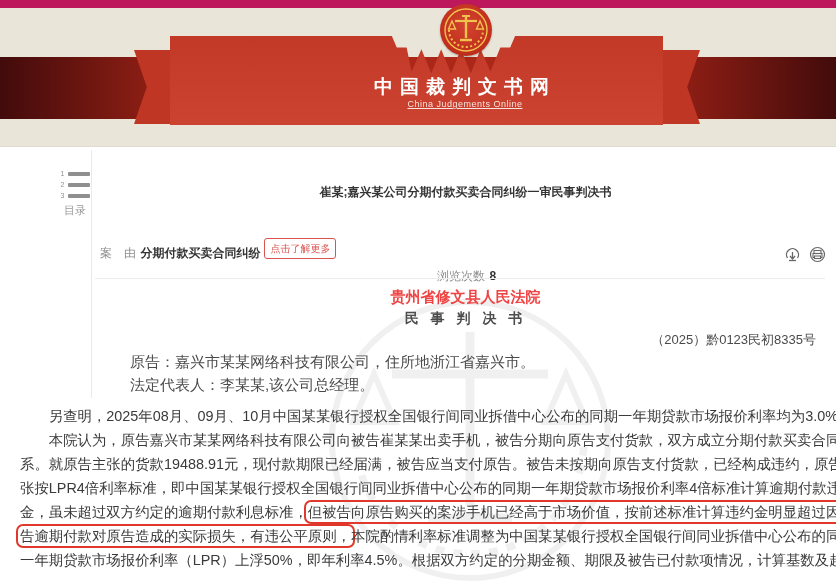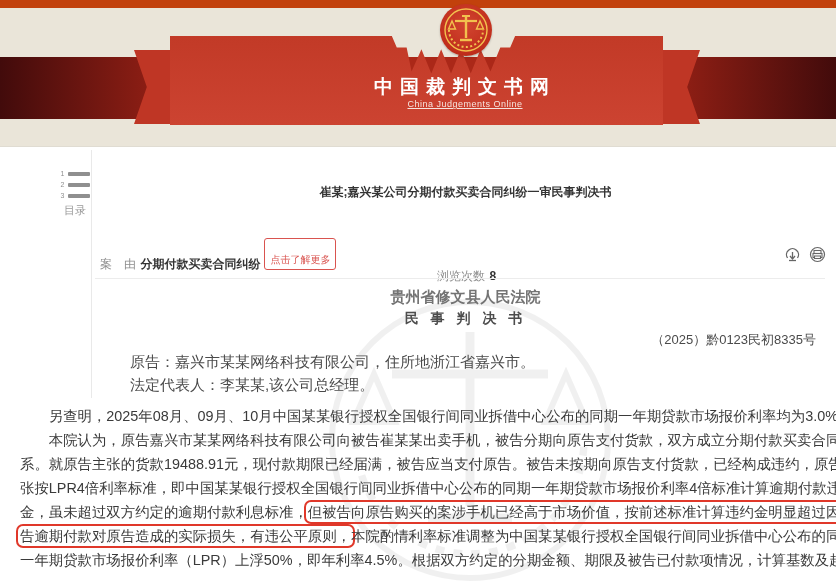--- a/index.html
+++ b/index.html
@@ -2,21 +2,21 @@
 <html><head>
 <meta charset="utf-8">
 <style>
   * { margin:0; padding:0; box-sizing:border-box; }
   html,body { background:#fff; }
   .screen {
     position:relative; width:836px; height:588px; overflow:hidden;
     font-family:"Liberation Sans","DejaVu Sans",sans-serif; background:#fff;
   }
   
-  .site-header { position:absolute; left:0; top:0; width:836px; height:147px; background:#c2410c; }
+  .site-header { position:absolute; left:0; top:0; width:836px; height:147px; background:#be185d; }
   .header-beige { position:absolute; left:0; top:8px; width:836px; height:139px;
     background:#eae5d9; border-bottom:1px solid #e0dcd2; }
   .ribbon-band { position:absolute; left:0; top:57px; width:836px; height:62px;
     background:linear-gradient(90deg,#420b0b 0%,#8d1e14 18%,#ab2818 34%,#ab2818 66%,#8d1e14 82%,#420b0b 100%); }
   .ribbon-tail { position:absolute; top:50px; width:40px; height:74px; background:#bf3625; }
   .ribbon-tail.left  { left:134px; clip-path:polygon(0 0,100% 0,100% 100%,0 100%,32% 50%); }
   .ribbon-tail.right { left:660px; clip-path:polygon(0 0,100% 0,68% 50%,100% 100%,0 100%); }
   .ribbon-panel { position:absolute; left:170px; top:36px; width:493px; height:89px;
     background:linear-gradient(180deg,#c23a27 0%,#cc4331 100%);
     clip-path:polygon(0 0,45% 0,46% 13%,48% 13%,49% 40%,51% 15%,53% 42%,55% 15%,57% 42%,59% 15%,61% 42%,63% 15%,65% 40%,67% 13%,69% 13%,70% 0,100% 0,100% 100%,0 100%);
@@ -40,26 +40,26 @@
   .doc-title { position:absolute; left:95px; top:184px; width:741px; text-align:center;
     font-size:12px; font-weight:bold; color:#333; }
   .meta-label { color:#8e8e8e; font-size:12px; }
   .meta-value { color:#333; font-size:12px; font-weight:bold; }
   .meta-row1-left  { position:absolute; left:100px; top:243px; white-space:nowrap; }
   .meta-row1-right { position:absolute; left:437px; top:243px; white-space:nowrap; }
   .meta-row2-left  { position:absolute; left:100px; top:266px; white-space:nowrap; }
   .meta-row2-right { position:absolute; left:437px; top:266px; white-space:nowrap; }
   .more-badge { display:inline-block; margin-left:4px; position:relative; top:-5px;
     border:1px solid #d9534f; color:#d9534f; background:#fff;
-    font-size:10px; font-weight:normal; padding:14px 5px 2px; border-radius:3px; cursor:pointer; }
+    font-size:10px; font-weight:normal; padding:3px 5px 2px; border-radius:3px; cursor:pointer; }
   .tool-icons { position:absolute; left:784px; top:246px; display:flex; gap:8px; }
   .tool-icons svg { cursor:pointer; }
   .meta-divider { position:absolute; left:95px; top:278px; width:730px; height:1px; background:#ececec; }
   .court-name { position:absolute; left:95px; top:288px; width:741px; text-align:center;
-    font-size:15px; color:#737373; font-weight:bold; }
+    font-size:15px; color:#ef4444; font-weight:bold; }
   .doc-type { position:absolute; left:95px; top:310px; width:741px; text-align:center;
     font-size:14px; color:#4d4d4d; font-weight:bold; letter-spacing:4px; }
   .case-number { position:absolute; left:436px; top:331px; width:380px; text-align:right;
     font-size:13px; color:#4a4a4a; }
   .party-line { position:absolute; left:130px; font-size:15px; color:#4a4a4a; white-space:nowrap; }
   .party-0 { top:353px; } .party-1 { top:376px; }
   
   .watermark { position:absolute; left:320px; top:290px; width:300px; height:300px; opacity:.055; pointer-events:none; }
   
   .body-text { position:absolute; left:20px; top:404px; width:812px; }

